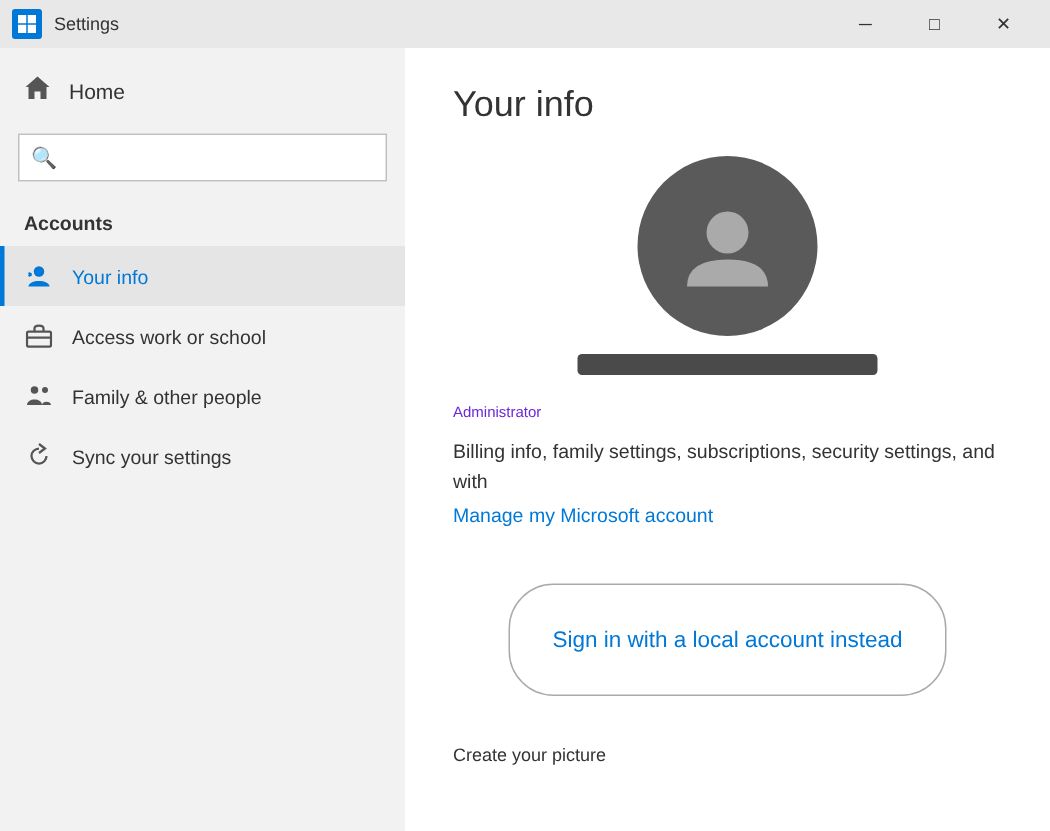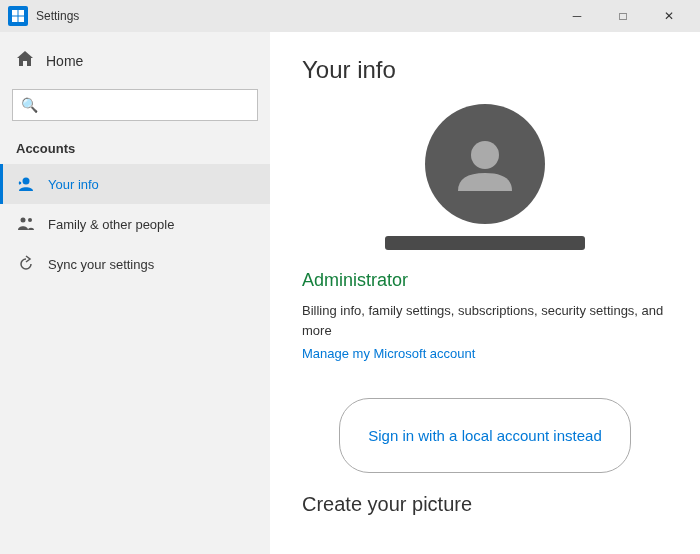--- a/index.html
+++ b/index.html
@@ -172,22 +172,22 @@
     }
 
     .avatar-bar {
       width: 200px;
       height: 14px;
       background: #4a4a4a;
       border-radius: 3px;
     }
 
     .user-name {
-      font-size: 18px;
-      color: #15803d;
+      font-size: 10px;
+      color: #6d28d9;
       margin-top: 6px;
       align-self: flex-start;
       margin-left: 0;
     }
 
     .billing-info {
       font-size: 13px;
       color: #333;
       margin-top: 10px;
       line-height: 1.5;
@@ -208,24 +208,24 @@
       border-radius: 30px;
       padding: 28px 28px;
       margin-top: 20px;
       font-size: 15px;
       color: #0078d7;
       cursor: pointer;
       background: transparent;
     }
 
     .create-picture-title {
-      font-size: 20px;
+      font-size: 12px;
       font-weight: 300;
       color: #333;
-      margin-top: 20px;
+      margin-top: 32px;
     }
   </style>
 </head>
 <body>
 
 <div class="titlebar">
   <div class="titlebar-icon">
     <svg viewBox="0 0 12 12" fill="white">
       <rect x="0" y="0" width="5.5" height="5.5"></rect>
       <rect x="6.5" y="0" width="5.5" height="5.5"></rect>
@@ -267,20 +267,30 @@
           <path d="M2 16 C2 11 16 11 16 16"></path>
           <line x1="4" y1="8" x2="2" y2="9" stroke="#0078d7" stroke-width="1.5"></line>
           <line x1="4" y1="8" x2="2" y2="7" stroke="#0078d7" stroke-width="1.5"></line>
         </svg>
       </span>
       <span>Your info</span>
     </div>
 
 
 
+    <div class="sidebar-item">
+      <span class="item-icon">
+        <svg width="18" height="18" viewBox="0 0 18 18" fill="none" stroke="#555" stroke-width="1.5">
+          <rect x="1" y="6" width="16" height="10" rx="1"></rect>
+          <path d="M6 6 L6 4 Q6 2 9 2 Q12 2 12 4 L12 6"></path>
+          <line x1="1" y1="10" x2="17" y2="10"></line>
+        </svg>
+      </span>
+      <span>Access work or school</span>
+    </div>
 
     <div class="sidebar-item">
       <span class="item-icon">
         <svg width="18" height="18" viewBox="0 0 18 18" fill="#555">
           <circle cx="6" cy="5" r="2.5"></circle>
           <circle cx="13" cy="5" r="2"></circle>
           <path d="M1 15 C1 10 11 10 11 15"></path>
           <path d="M11 15 C11 12 17 12 17 15"></path>
         </svg>
       </span>
@@ -308,21 +318,21 @@
         <svg width="70" height="70" viewBox="0 0 70 70" fill="none">
           <circle cx="35" cy="26" r="14" fill="#aaa"></circle>
           <path d="M8 62 Q8 44 35 44 Q62 44 62 62" fill="#aaa"></path>
         </svg>
       </div>
       <div class="avatar-bar"></div>
     </div>
 
     <div class="user-name">Administrator</div>
 
-    <div class="billing-info">Billing info, family settings, subscriptions, security settings, and more</div>
+    <div class="billing-info">Billing info, family settings, subscriptions, security settings, and with</div>
 
     <a class="manage-link" href="#">Manage my Microsoft account</a>
 
     <div style="display:flex; justify-content:center; margin-top: 16px;">
       <div class="local-account-btn">Sign in with a local account instead</div>
     </div>
 
     <h2 class="create-picture-title">Create your picture</h2>
 
   </div>

